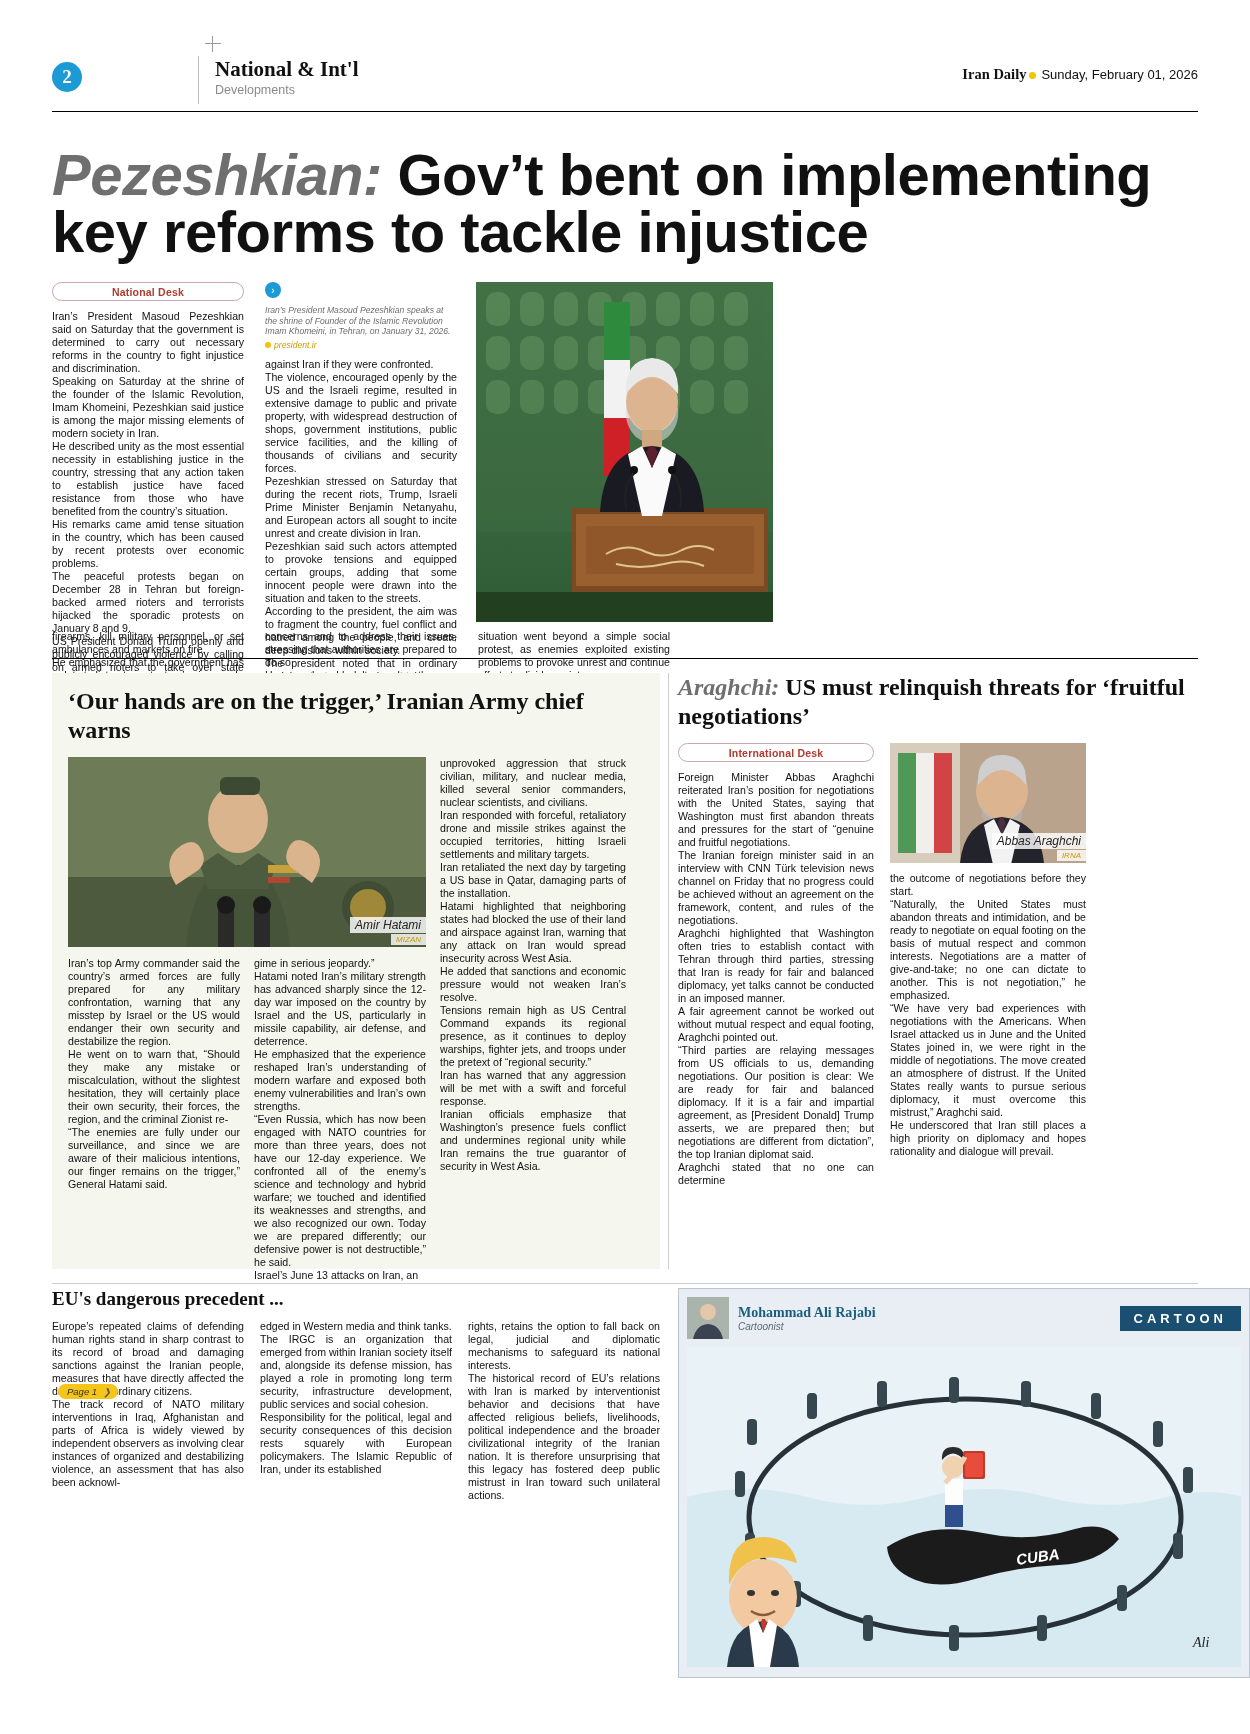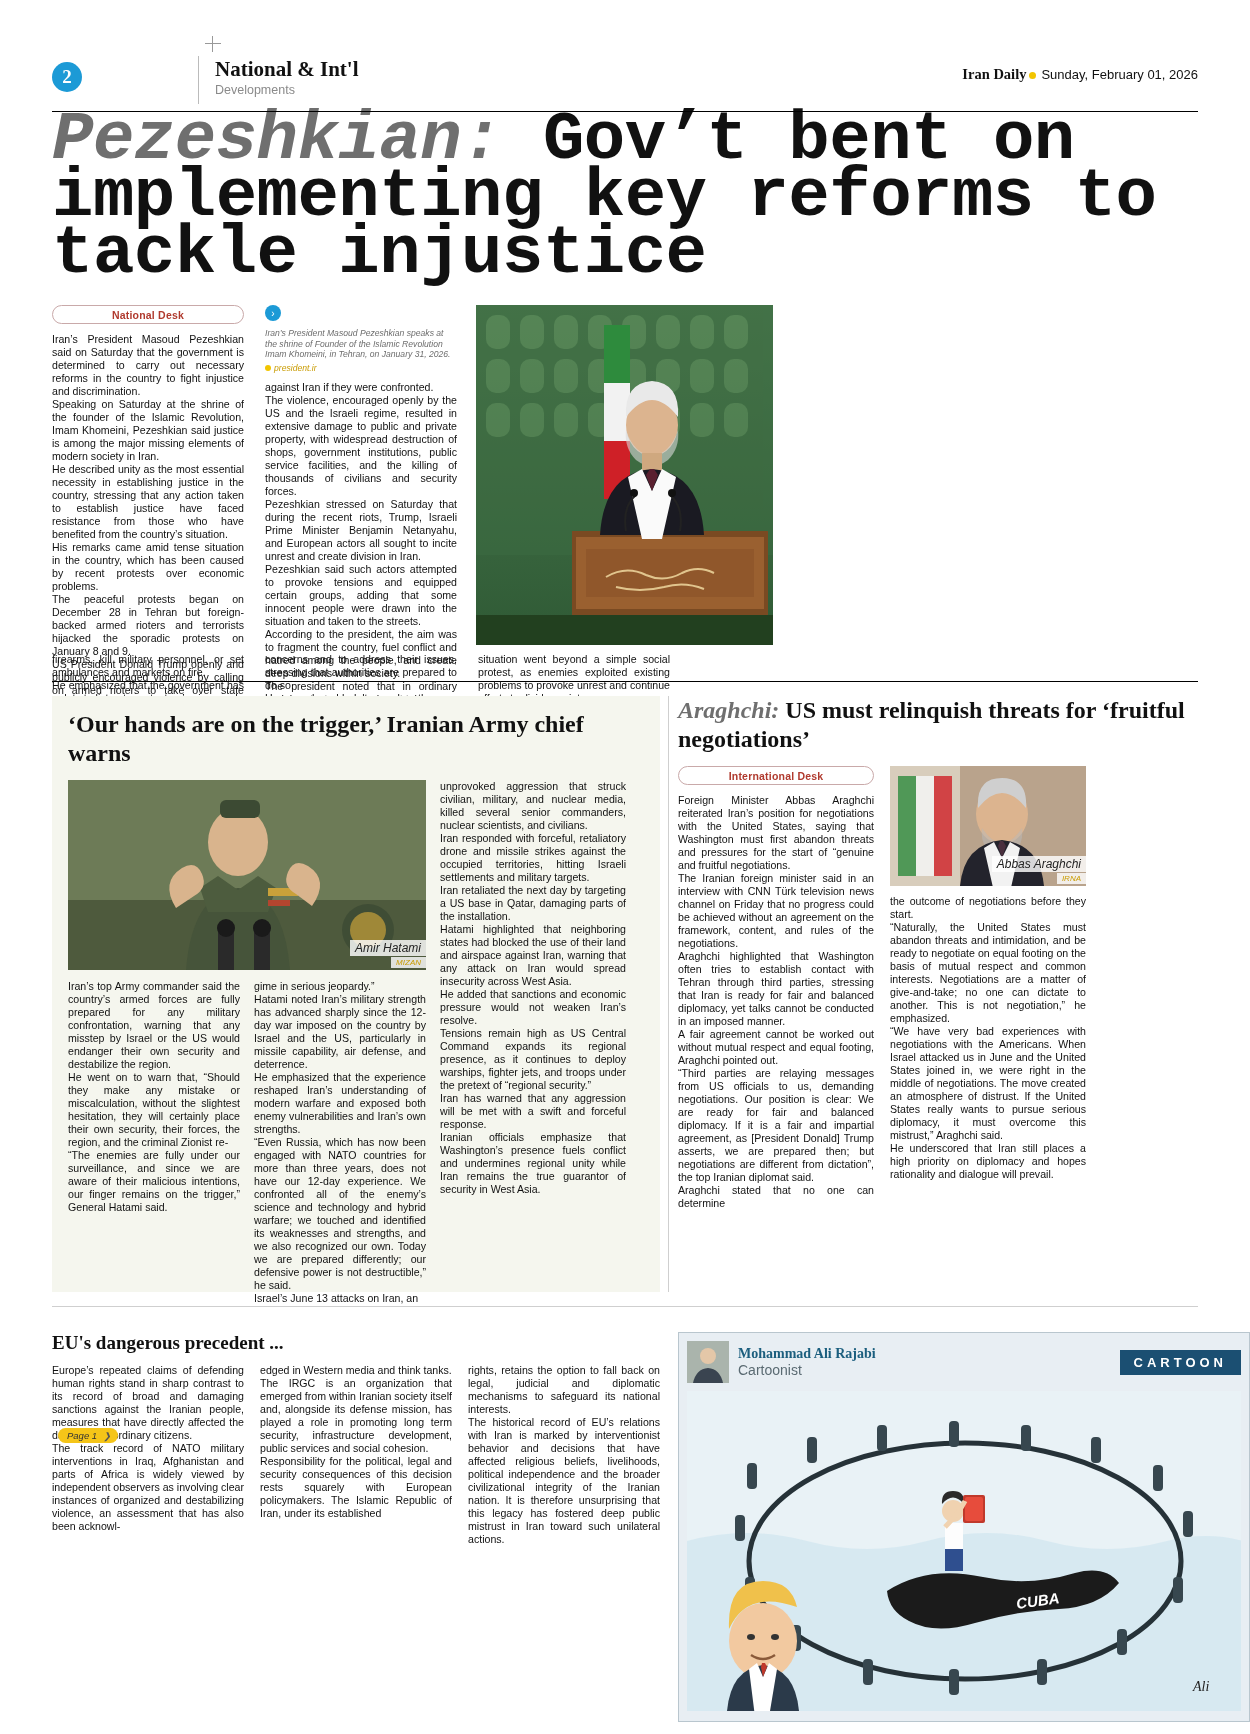--- a/index.html
+++ b/index.html
@@ -69,24 +69,25 @@
     font-family: "Liberation Serif", serif;
     font-weight: bold; font-size: 14.5px;
   }
   .dot-y {
     display: inline-block; width: 7px; height: 7px;
     border-radius: 50%; background: #f2c500; margin: 0 5px 0 3px;
   }
 
   
   .headline {
-    font-family: Liberation Mono, monospace;
-    font-size: 69px;
+    font-family: Liberation Sans, sans-serif;
+    font-size: 58px;
     line-height: 57px;
     font-weight: bold;
+    margin-top: 34px;
     letter-spacing: -0.5px;
   }
   .headline .kicker {
     font-style: italic; font-weight: bold; color: #6f6f6f;
   }
 
   
   .lead {
     position: relative;
     margin-top: 22px;
@@ -173,21 +174,21 @@
   }
   .mid-right {
     position: absolute; left: 626px; top: 0; width: 572px;
   }
   .mid-right h2 .kicker { font-style: italic; color: #6f6f6f; }
   .vsep {
     position: absolute; left: 616px; top: 0; width: 1px; height: 596px; background: #cfcfcf;
   }
 
   
-  .bottom { position: relative; margin-top: 25px; }
+  .bottom { position: relative; margin-top: 4px; }
   .bottom h3 {
     font-family: "Liberation Serif", serif;
     font-size: 19px; font-weight: bold; margin: 0 0 10px 0;
   }
   .pagetag {
     display: inline-flex; align-items: center; gap: 6px;
     background: #f5c518; border-radius: 9px;
     font-size: 9.5px; font-style: italic; color: #333;
     padding: 2px 7px 2px 9px;
     position: absolute; left: 6px; top: 96px;
@@ -199,21 +200,21 @@
     width: 572px; height: 390px;
     background: #e8eef3;
     border: 1px solid #b9c6ce;
     padding: 8px;
   }
   .cartoon-head { display: flex; align-items: center; gap: 9px; }
   .cart-avatar {
     width: 42px; height: 42px; background: #9aa7a0; overflow: hidden; position: relative;
   }
   .cart-name { font-family: "Liberation Serif", serif; font-size: 14px; font-weight: bold; color: #1b5e7e; }
-  .cart-role { font-size: 14px; color: #5a6a72; }
+  .cart-role { font-size: 10px; font-style: italic; color: #5a6a72; }
   .cartoon-badge {
     margin-left: auto; background: #1b4f72; color: #fff;
     font-size: 13px; letter-spacing: 4px; font-weight: bold;
     padding: 5px 14px;
   }
   .cartoon-art {
     margin-top: 8px; height: 320px; background: #e6f0f5; position: relative; overflow: hidden;
   }
 
   .cols-3 { display: flex; gap: 16px; }

